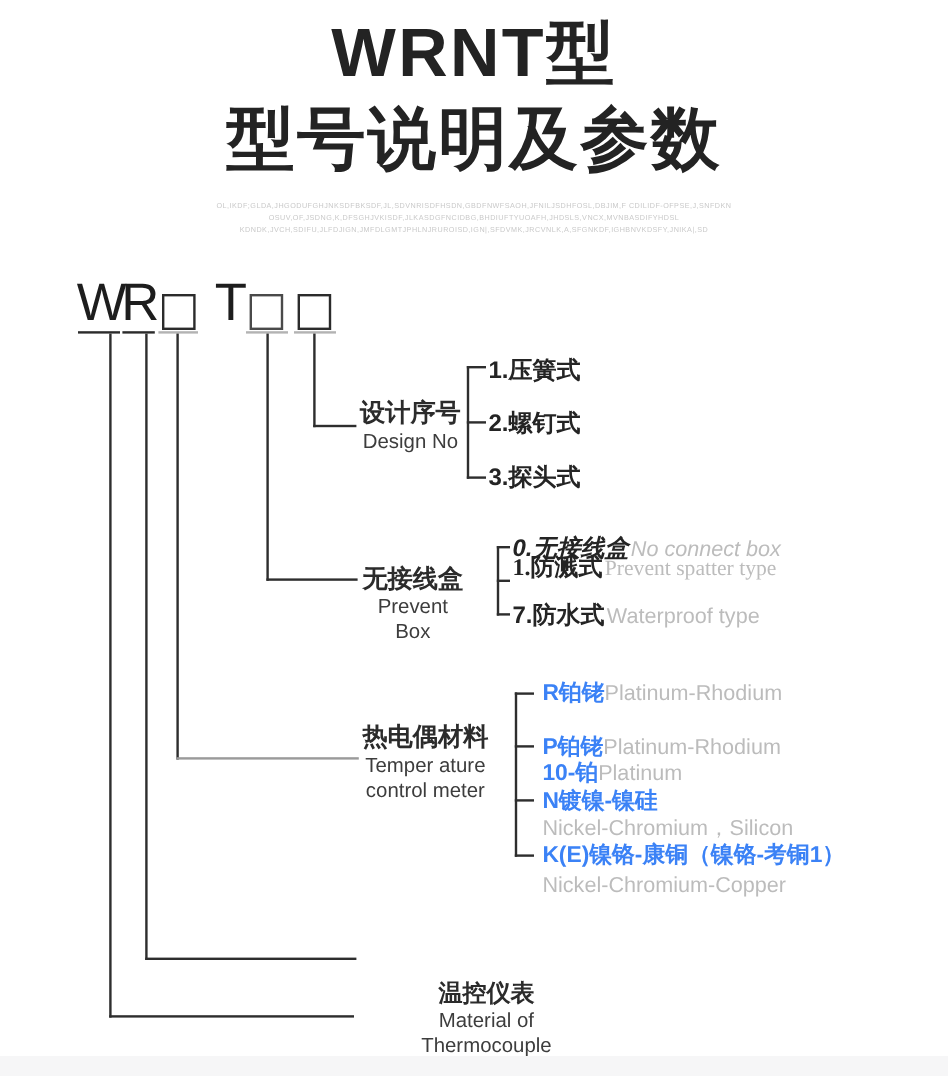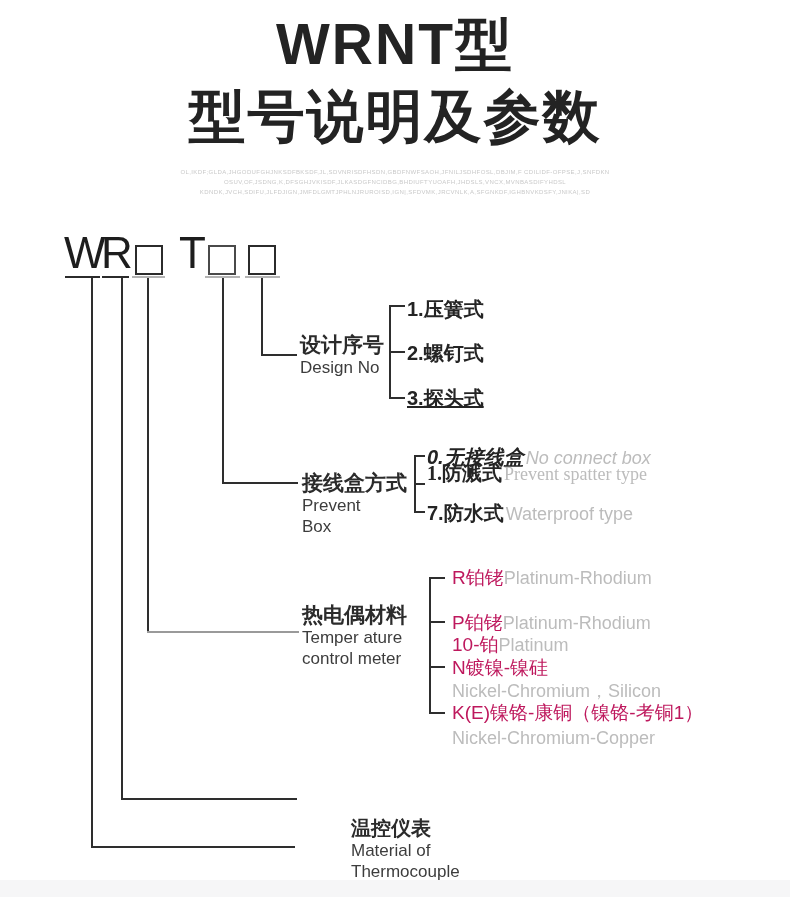--- a/index.html
+++ b/index.html
@@ -24,30 +24,30 @@
   .u-dark{background:#2b2b2b;}
   .u-gray{background:#b3b3b3;}
   
   .vline{position:absolute;width:2px;background:#2e2e2e;}
   .hline{position:absolute;height:2px;background:#2e2e2e;}
   .gline{background:#9a9a9a;}
   
   .bracket-v{position:absolute;width:2px;background:#2e2e2e;}
   .tick{position:absolute;height:2px;background:#2e2e2e;}
   
-  .label{position:absolute;}
+  .label{position:absolute;text-align:center;}
   .label .cn{display:block;font-size:21px;font-weight:700;color:#2b2b2b;line-height:22px;}
   .label .en{display:block;font-size:17px;font-weight:400;color:#3d3d3d;line-height:19px;margin-top:2px;}
   
   .ditem{position:absolute;font-size:20px;font-weight:700;color:#242424;line-height:22px;}
   .citem{position:absolute;line-height:20px;white-space:nowrap;}
   .citem .cn{font-size:20px;font-weight:700;color:#242424;}
   .citem .en{font-size:18px;font-weight:400;color:#bcbcbc;margin-left:2px;}
   .mrow{position:absolute;line-height:21px;white-space:nowrap;}
-  .mrow .cn{font-size:19px;font-weight:400;color:#be185d;}
+  .mrow .cn{font-size:19px;font-weight:700;color:#3b82f6;}
   .mrow .en{font-size:18px;font-weight:400;color:#bcbcbc;}
   .bottom-band{position:absolute;left:0;top:880px;width:790px;height:17px;background:#f6f6f7;}
 </style>
 </head>
 <body>
 
 <div id="page">
 
   <div class="title">
     <div>WRNT型</div>
@@ -88,24 +88,24 @@
   <div class="label" style="left:300px;top:334px;">
     <span class="cn">设计序号</span>
     <span class="en">Design No</span>
   </div>
   <div class="bracket-v" style="left:389px;top:305px;height:94px;"></div>
   <div class="tick" style="left:389px;top:305px;width:16px;"></div>
   <div class="tick" style="left:389px;top:351px;width:16px;"></div>
   <div class="tick" style="left:389px;top:397px;width:16px;"></div>
   <div class="ditem" style="left:407px;top:298px;">1.压簧式</div>
   <div class="ditem" style="left:407px;top:342px;">2.螺钉式</div>
-  <div class="ditem" style="left:407px;top:387px;text-decoration:underline;">3.探头式</div>
+  <div class="ditem" style="left:407px;top:387px;">3.探头式</div>
 
   <div class="label" style="left:302px;top:472px;">
-    <span class="cn">接线盒方式</span>
+    <span class="cn">无接线盒</span>
     <span class="en">Prevent</span>
     <span class="en">Box</span>
   </div>
   <div class="bracket-v" style="left:414px;top:455px;height:58px;"></div>
   <div class="tick" style="left:414px;top:455px;width:11px;"></div>
   <div class="tick" style="left:414px;top:483px;width:11px;"></div>
   <div class="tick" style="left:414px;top:511px;width:11px;"></div>
   <div class="citem" style="left:427px;top:447px;font-style:italic;">
     <span class="cn">0.无接线盒</span><span class="en">No connect box</span>
   </div>

